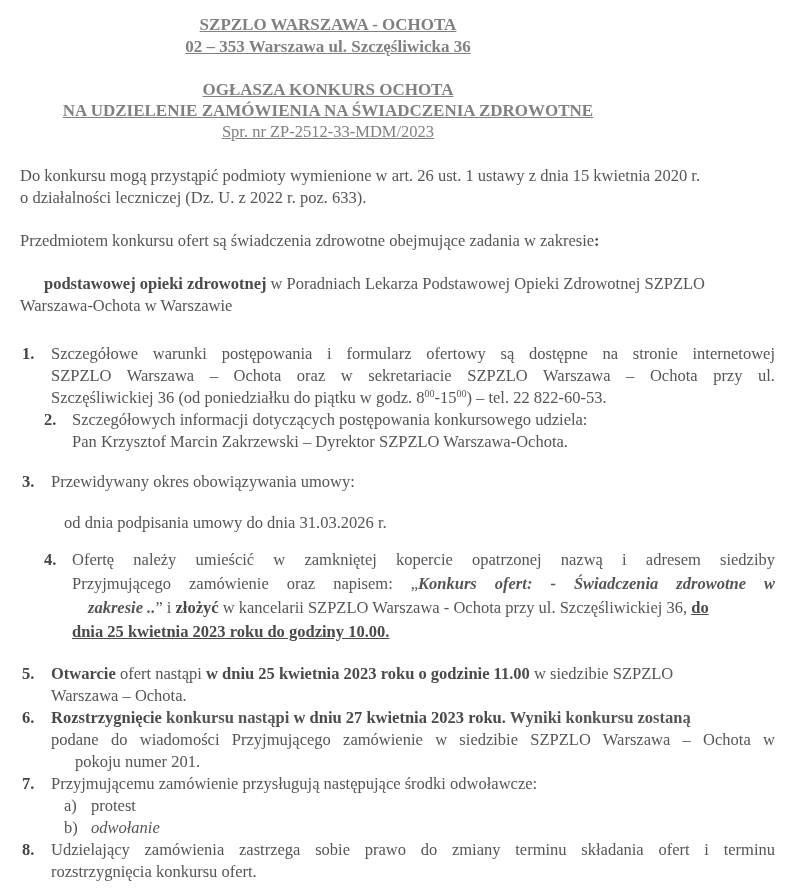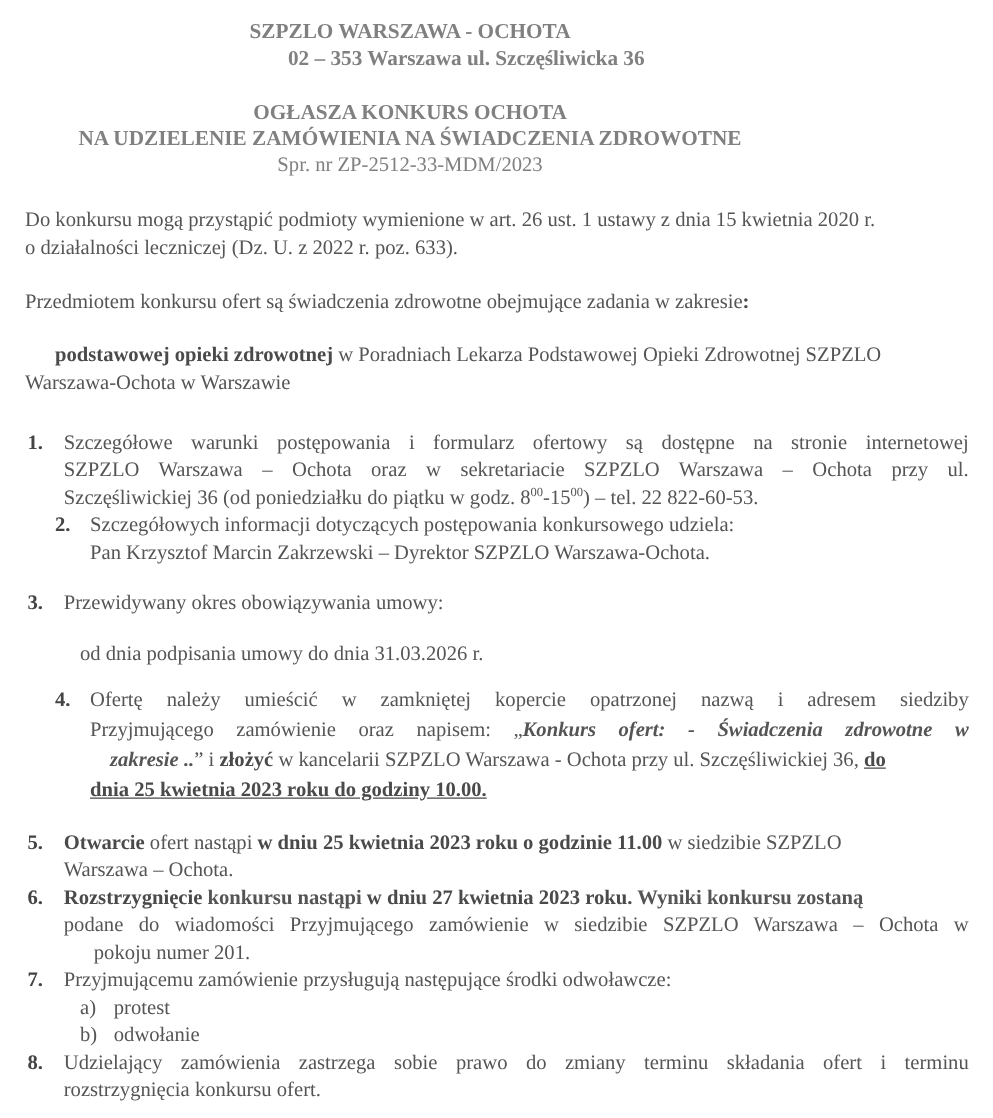--- a/index.html
+++ b/index.html
@@ -1,32 +1,32 @@
 <!DOCTYPE html>
 <html><head>
 <meta charset="utf-8">
 <style>
   html, body { margin: 0; padding: 0; background: #ffffff; }
   body { width: 794px; height: 894px; position: relative; overflow: hidden;
          font-family: "Liberation Serif", "DejaVu Serif", serif; color: #555; }
-  .hdr { position: absolute; left: 0; width: 656px; text-align: center; color: #808080; }
+  .hdr { position: absolute; left: 0; width: 656px; text-align: center; color: #808080; text-decoration: underline; }
   .hdr.b { font-weight: bold; }
   .t { position: absolute; font-size: 16.5px; line-height: 22px; color: #555; white-space: nowrap; }
   .j { white-space: normal; text-align: justify; text-align-last: justify; }
   .num { position: absolute; font-weight: bold; color: #444; font-size: 16.5px; line-height: 22px; }
   b { color: #4a4a4a; }
   .u { text-decoration: underline; }
   sup { font-size: 10px; line-height: 0; }
   .bi { font-weight: bold; font-style: italic; }
 </style>
 </head>
 <body>
 
 <div class="hdr b" style="top:14px;font-size:17px;line-height:22px;">SZPZLO WARSZAWA - OCHOTA</div>
-<div class="hdr b" style="top:36px;font-size:17px;line-height:22px;padding-left:45px;">02 – 353 Warszawa ul. Szczęśliwicka 36</div>
+<div class="hdr b" style="top:36px;font-size:17px;line-height:22px;">02 – 353 Warszawa ul. Szczęśliwicka 36</div>
 <div class="hdr b" style="top:79px;font-size:17px;line-height:22px;">OGŁASZA KONKURS OCHOTA</div>
 <div class="hdr b" style="top:100px;font-size:17px;line-height:22px;">NA UDZIELENIE ZAMÓWIENIA NA ŚWIADCZENIA ZDROWOTNE</div>
 <div class="hdr" style="top:121px;font-size:16.5px;line-height:22px;">Spr. nr ZP-2512-33-MDM/2023</div>
 
 <div class="t" style="left:20px;top:165px;">Do konkursu mogą przystąpić podmioty wymienione w art. 26 ust. 1 ustawy z dnia 15 kwietnia 2020 r.</div>
 <div class="t" style="left:20px;top:187px;">o działalności leczniczej (Dz. U. z 2022 r. poz. 633).</div>
 
 <div class="t" style="left:20px;top:230px;"><span>Przedmiotem konkursu ofert są świadczenia zdrowotne obejmujące zadania w zakresie</span><b>:</b></div>
 
 <div class="t" style="left:20px;top:273px;margin-left:24px;"><b>podstawowej opieki zdrowotnej</b><span> w Poradniach  Lekarza Podstawowej Opieki Zdrowotnej SZPZLO</span></div>
@@ -58,17 +58,17 @@
 <div class="num" style="left:22px;top:707px;">6.</div>
 <div class="t" style="left:51px;top:707px;font-weight:bold;"><b>Rozstrzygnięcie</b><span> konkursu nastąpi </span><b>w dniu  27 kwietnia 2023 roku.</b><span> Wyniki konkursu zostaną</span></div>
 <div class="t j" style="left:51px;top:729px;width:724px;">podane do wiadomości Przyjmującego zamówienie w siedzibie SZPZLO Warszawa – Ochota w</div>
 <div class="t" style="left:39px;top:751px;margin-left:36px;">pokoju numer 201.</div>
 
 <div class="num" style="left:22px;top:773px;">7.</div>
 <div class="t" style="left:51px;top:773px;">Przyjmującemu zamówienie przysługują następujące środki odwoławcze:</div>
 <div class="t" style="left:64px;top:795px;">a)</div>
 <div class="t" style="left:91px;top:795px;">protest</div>
 <div class="t" style="left:64px;top:817px;">b)</div>
-<div class="t" style="left:91px;top:817px;">odwołanie</div>
+<div class="t" style="left:91px;top:817px;font-style:italic;">odwołanie</div>
 
 <div class="num" style="left:22px;top:839px;">8.</div>
 <div class="t j" style="left:51px;top:839px;width:724px;">Udzielający zamówienia zastrzega sobie prawo do zmiany terminu składania ofert i terminu</div>
 <div class="t" style="left:51px;top:861px;">rozstrzygnięcia konkursu ofert.</div>
 
 </body></html>

